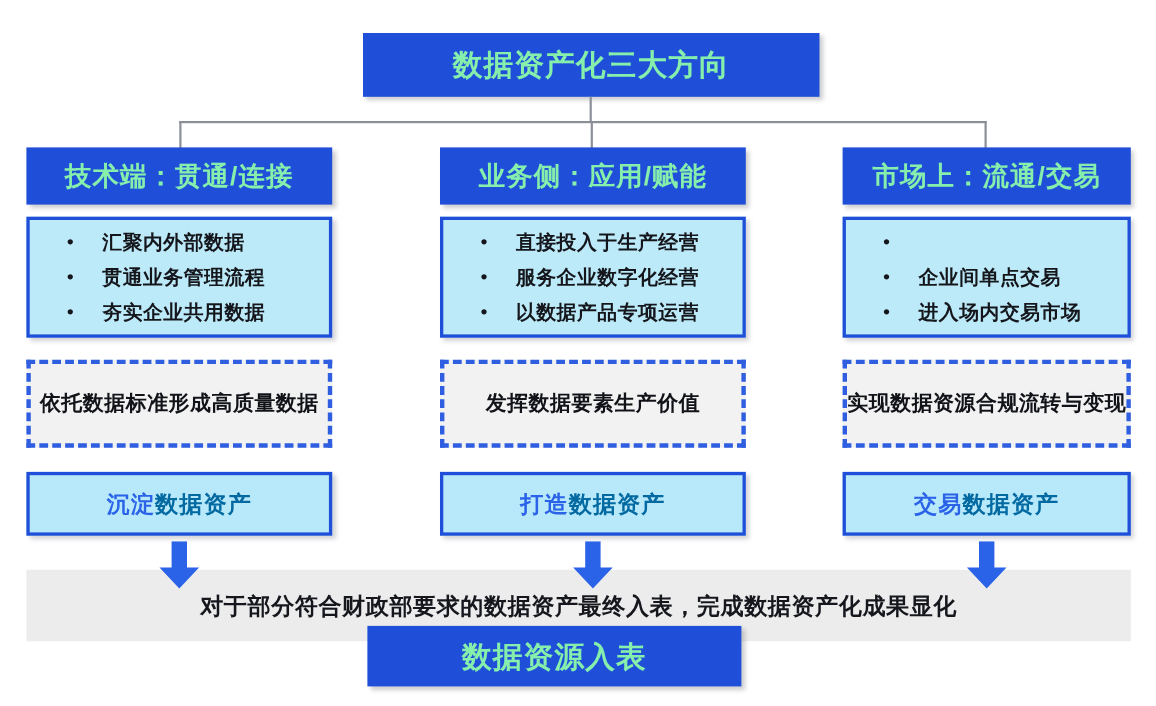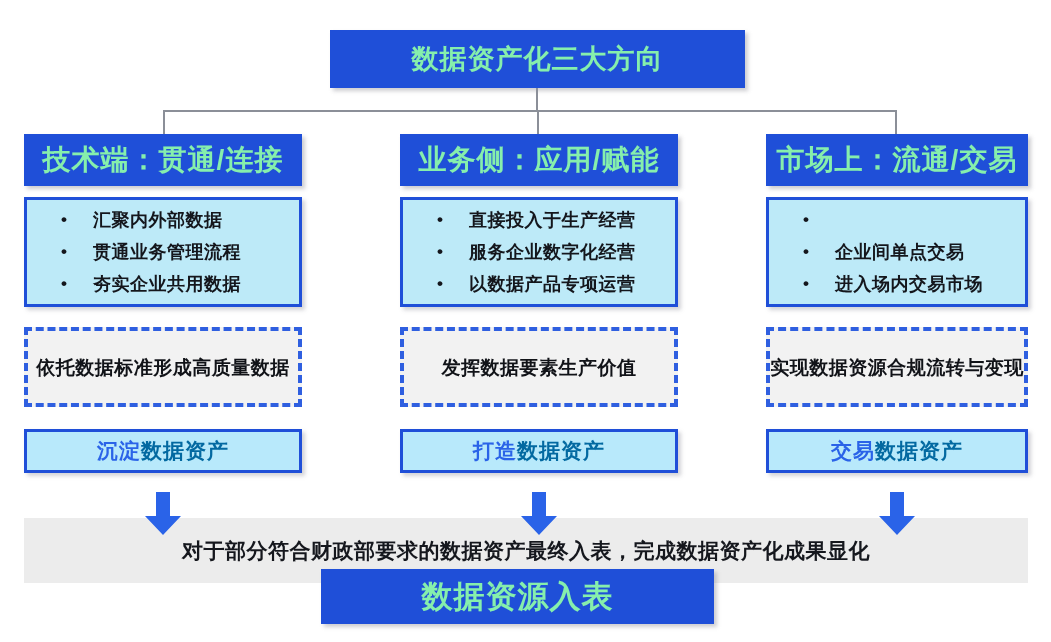--- a/index.html
+++ b/index.html
@@ -37,21 +37,21 @@
     left: 330px;
     top: 30px;
     width: 415px;
     height: 58px;
     font-size: 27px;
   }
 
   .col-header {
     top: 134px;
     height: 52px;
-    font-size: 28px;
+    font-size: 24px;
   }
 
   .bullet-box {
     position: absolute;
     top: 197px;
     height: 110px;
     background: #bdeaf8;
     border: 3px solid #1f4fd8;
     box-sizing: border-box;
     box-shadow: 3px 3px 4px rgba(130,130,140,0.35);
@@ -94,21 +94,21 @@
     font-size: 19px;
     font-weight: bold;
     color: #111318;
     line-height: 27px;
     letter-spacing: 0.5px;
   }
 
   .cyan-box {
     position: absolute;
     top: 429px;
-    height: 44px;
+    height: 58px;
     background: #b8e9fb;
     border: 3px solid #1f4fd8;
     box-sizing: border-box;
     box-shadow: 3px 3px 4px rgba(130,130,140,0.35);
     display: flex;
     align-items: center;
     justify-content: center;
     font-size: 21px;
     font-weight: bold;
     letter-spacing: 1px;
@@ -156,25 +156,25 @@
     justify-content: center;
   }
   #gray-band-text {
     font-size: 21px;
     font-weight: bold;
     color: #15171d;
     letter-spacing: 0.5px;
   }
 
   #footer-box {
-    left: 321px;
+    left: 334px;
     top: 569px;
-    width: 393px;
+    width: 340px;
     height: 55px;
-    font-size: 31px;
+    font-size: 27px;
   }
 </style>
 </head>
 <body>
 
 <div id="canvas">
 
   <div class="blue-box" id="title-box">数据资产化三大方向</div>
 
   <div class="line" id="trunk-v"></div>

